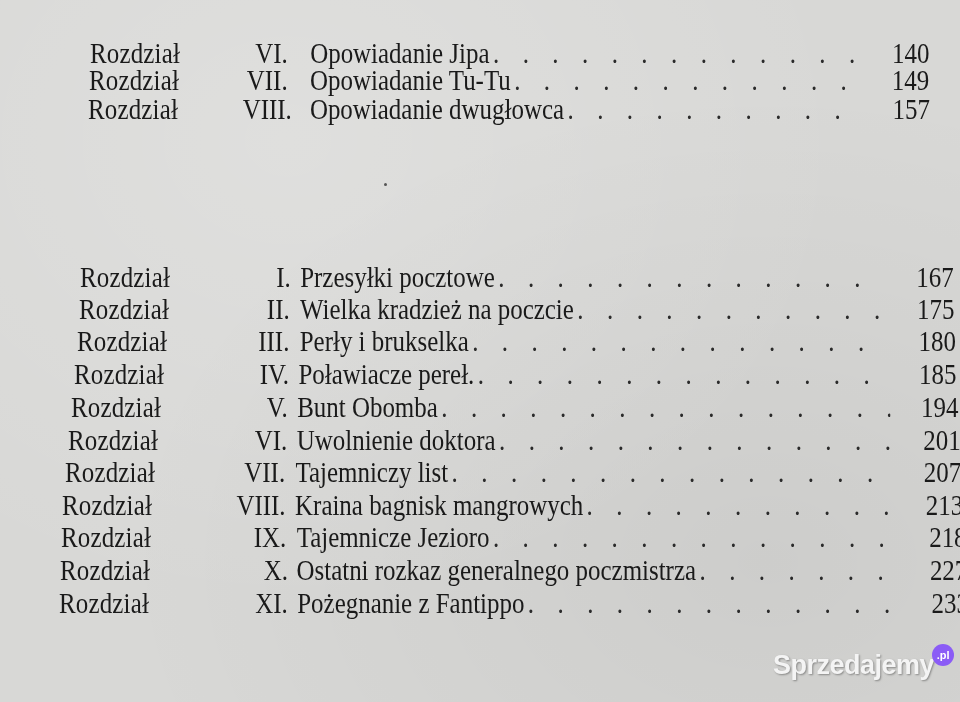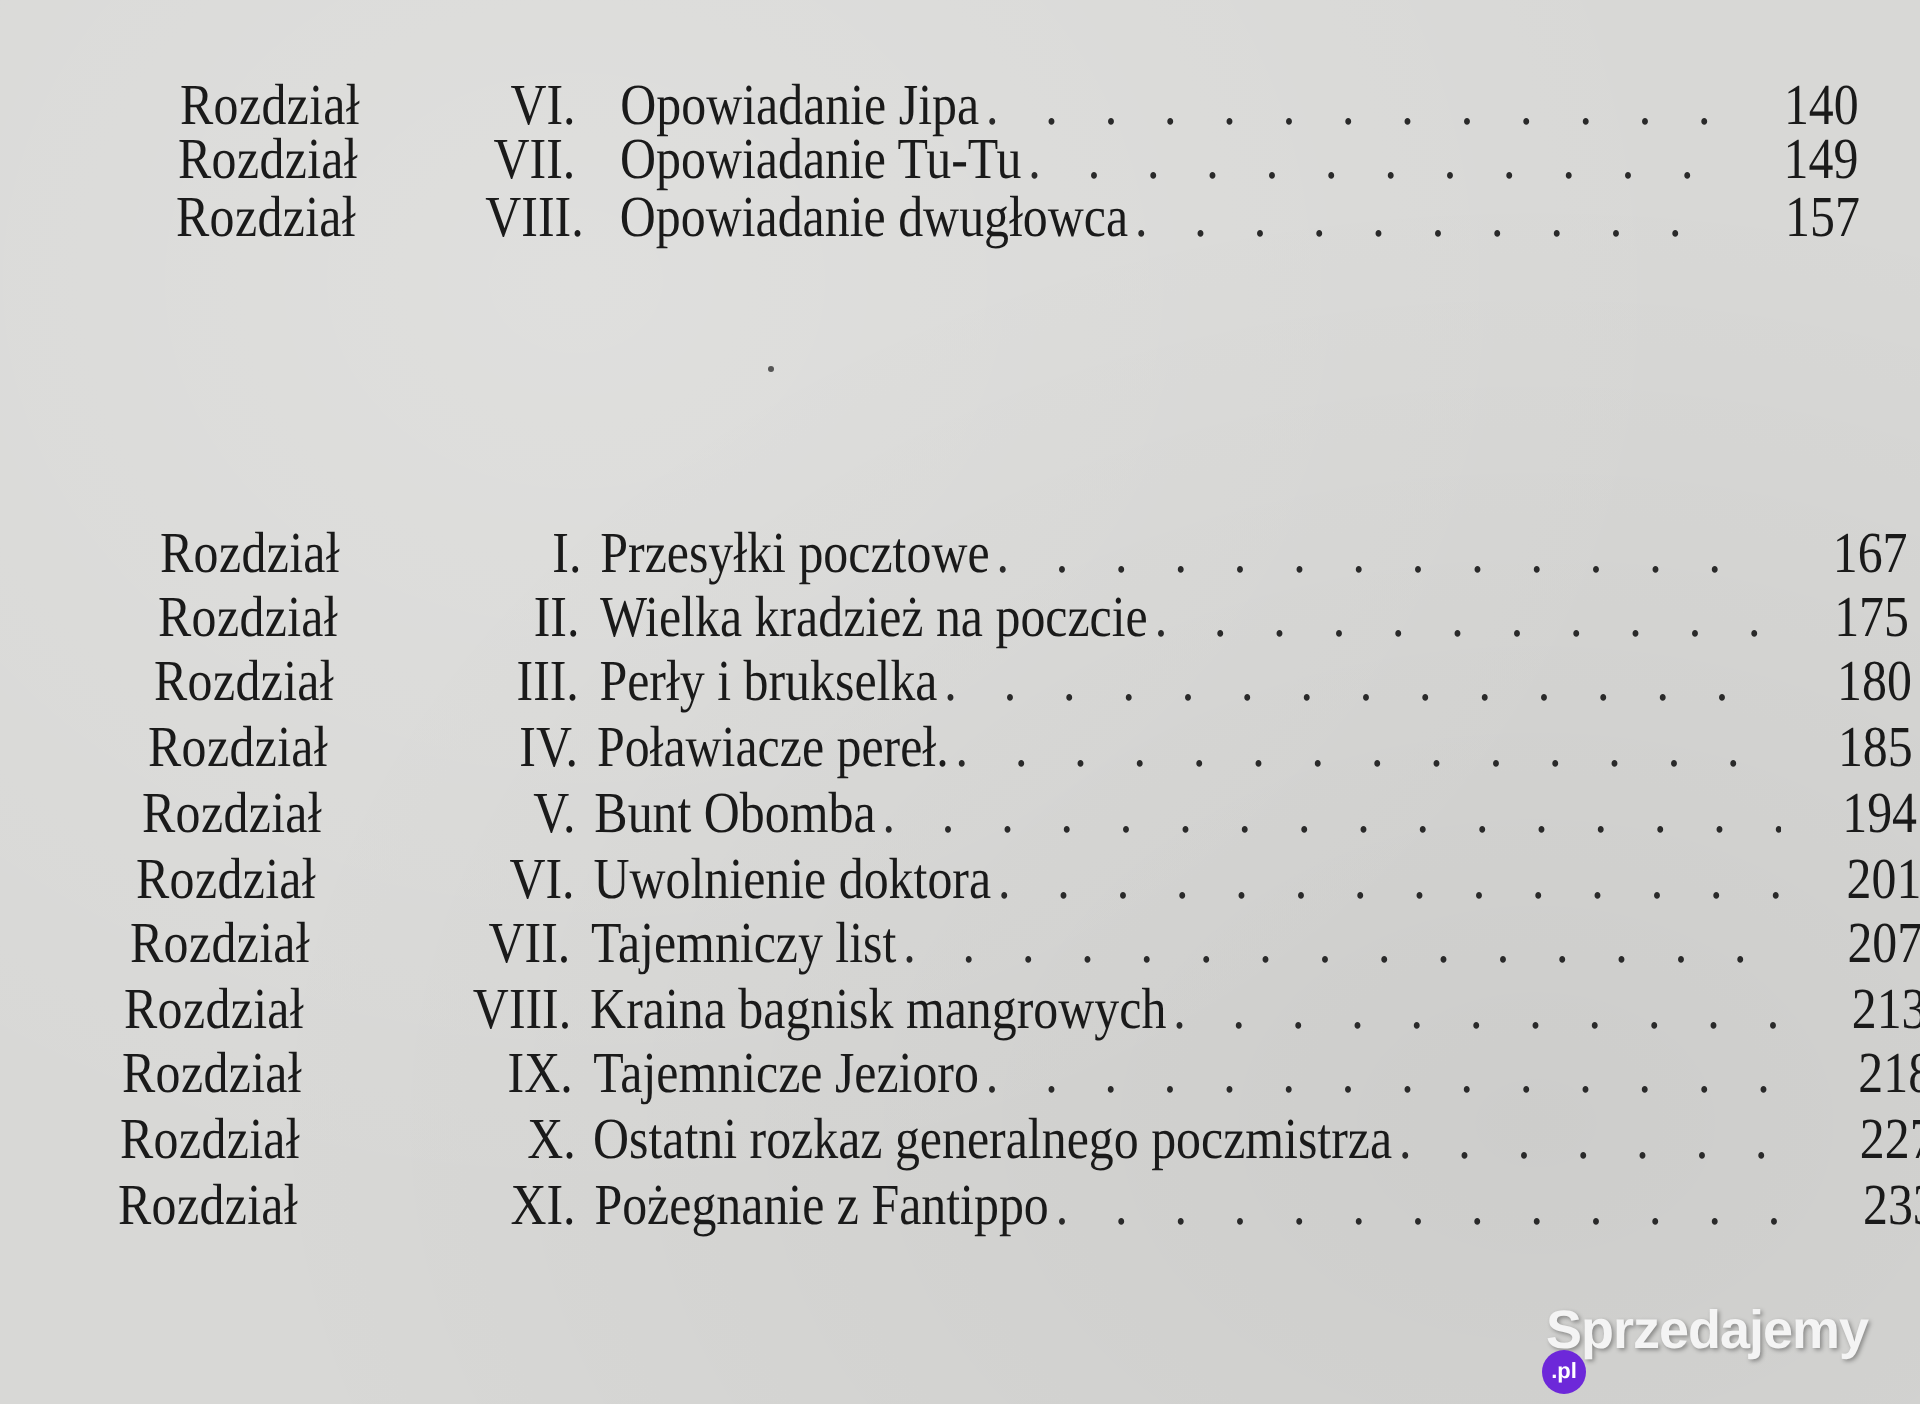--- a/index.html
+++ b/index.html
@@ -82,37 +82,36 @@
       height: 3px;
       border-radius: 50%;
       background: #555;
     }
     .watermark {
       position: absolute;
       left: 773px;
       top: 650px;
       display: flex;
       align-items: flex-start;
-      flex-direction: column;
     }
     .watermark .wm-text {
       font-family: "Liberation Sans", "DejaVu Sans", sans-serif;
       font-weight: bold;
       font-size: 27px;
       color: #f4f4f4;
       text-shadow: 1px 1px 2px rgba(0,0,0,0.35);
       letter-spacing: -0.5px;
     }
     .watermark .wm-badge {
       margin-left: -2px;
       margin-top: -6px;
       width: 22px;
       height: 22px;
       border-radius: 50%;
-      background: #6d28d9;
+      background: #8b5cf6;
       color: #fff;
       font-family: "Liberation Sans", "DejaVu Sans", sans-serif;
       font-weight: bold;
       font-size: 11px;
       line-height: 22px;
       text-align: center;
     }
   </style>
 </head>
 <body>

